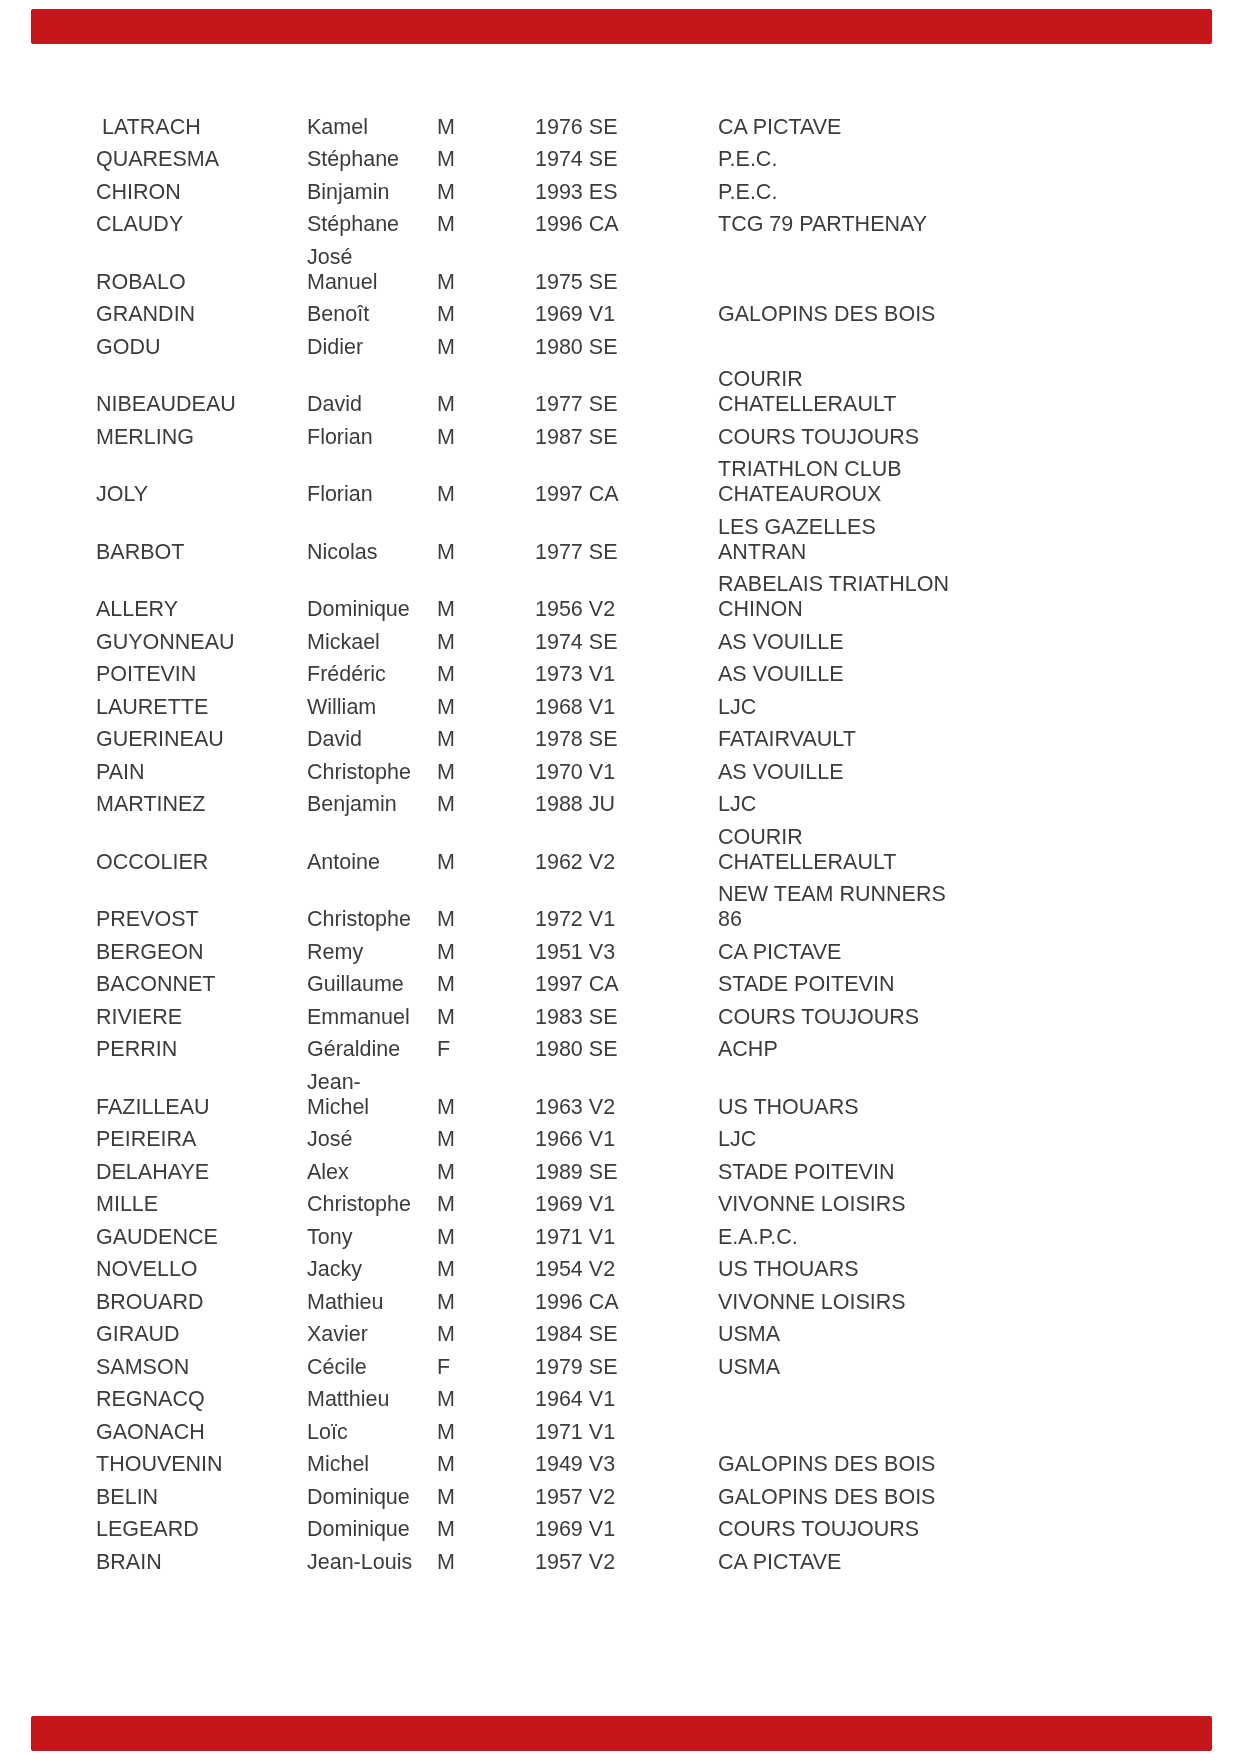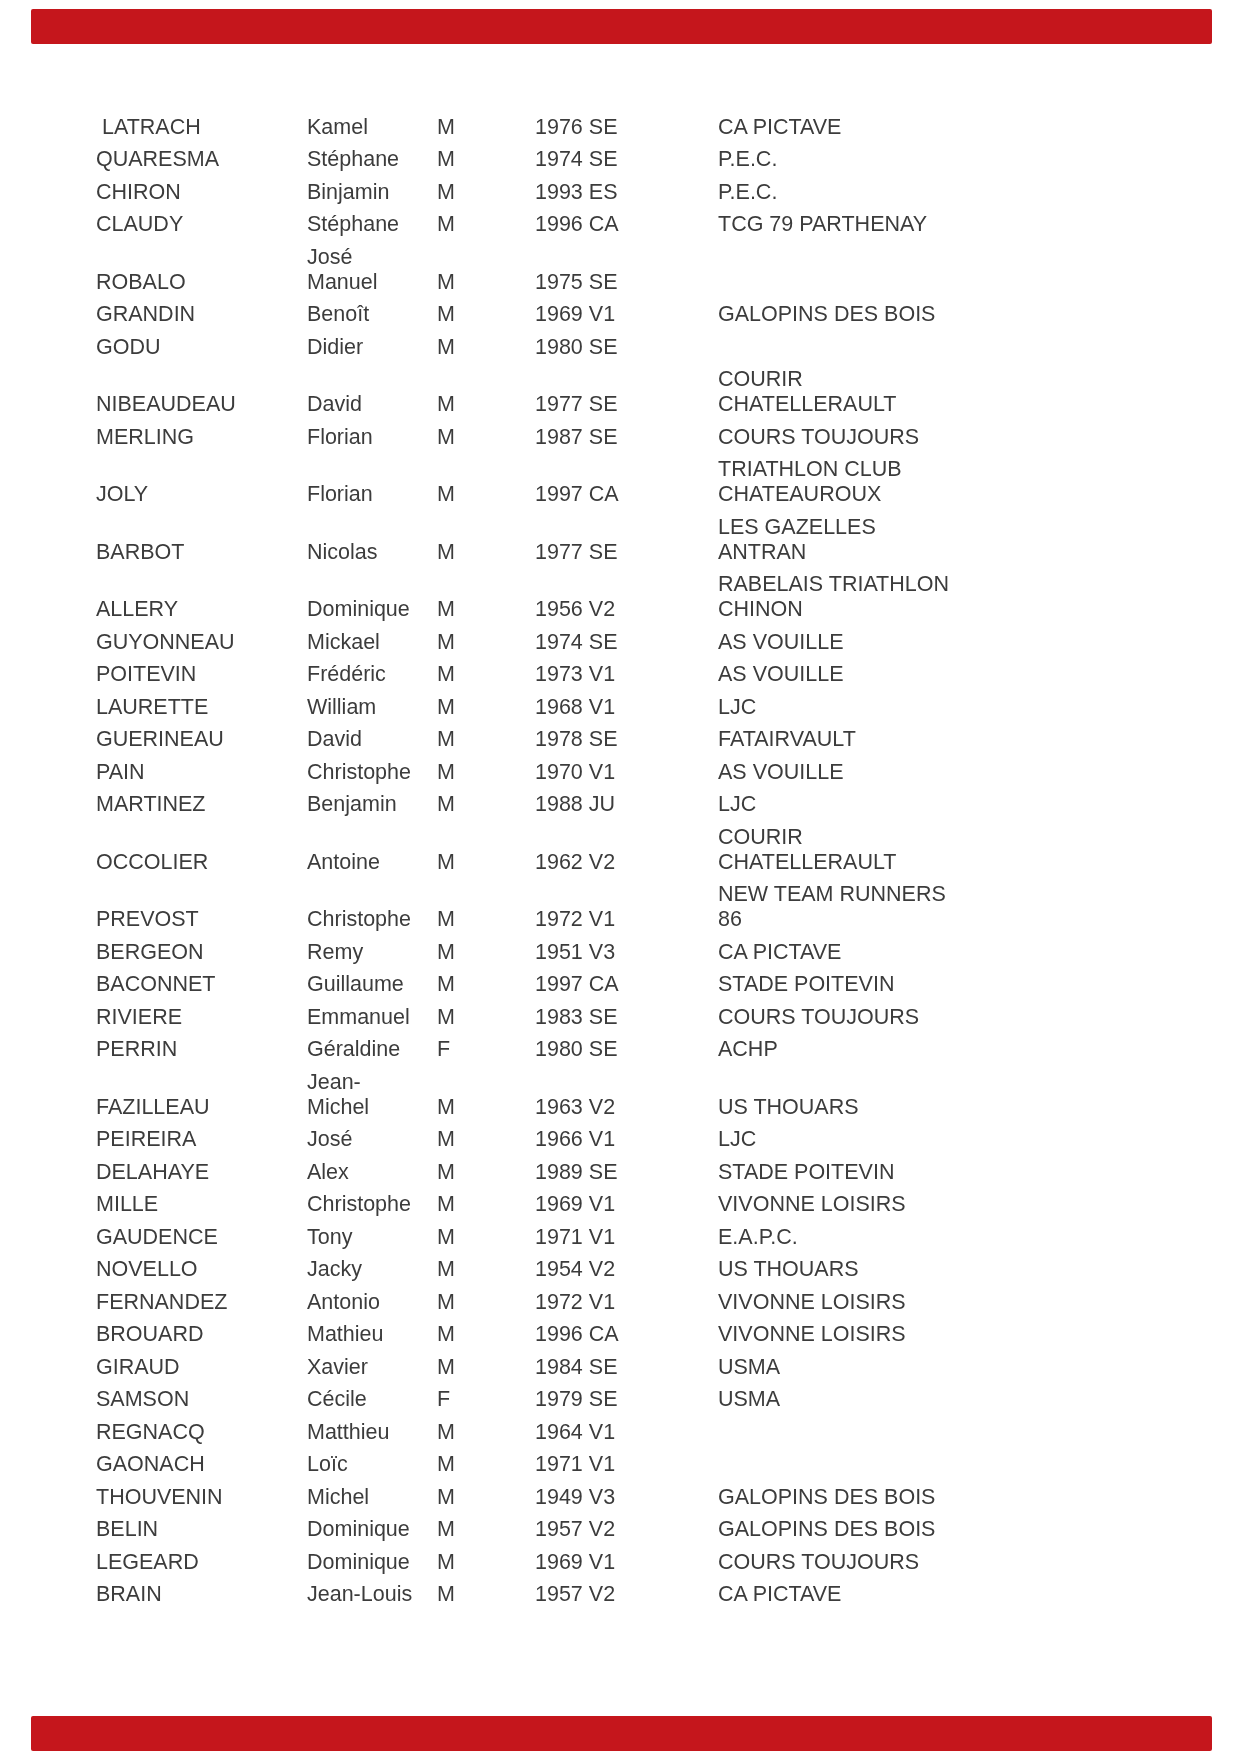--- a/index.html
+++ b/index.html
@@ -272,27 +272,20 @@
         <td>E.A.P.C.</td>
       </tr>
       <tr>
         <td>NOVELLO</td>
         <td>Jacky</td>
         <td>M</td>
         <td>1954 V2</td>
         <td>US THOUARS</td>
       </tr>
       <tr>
-        <td>FERNANDEZ</td>
-        <td>Antonio</td>
-        <td>M</td>
-        <td>1972 V1</td>
-        <td>VIVONNE LOISIRS</td>
-      </tr>
-      <tr>
         <td>BROUARD</td>
         <td>Mathieu</td>
         <td>M</td>
         <td>1996 CA</td>
         <td>VIVONNE LOISIRS</td>
       </tr>
       <tr>
         <td>GIRAUD</td>
         <td>Xavier</td>
         <td>M</td>

